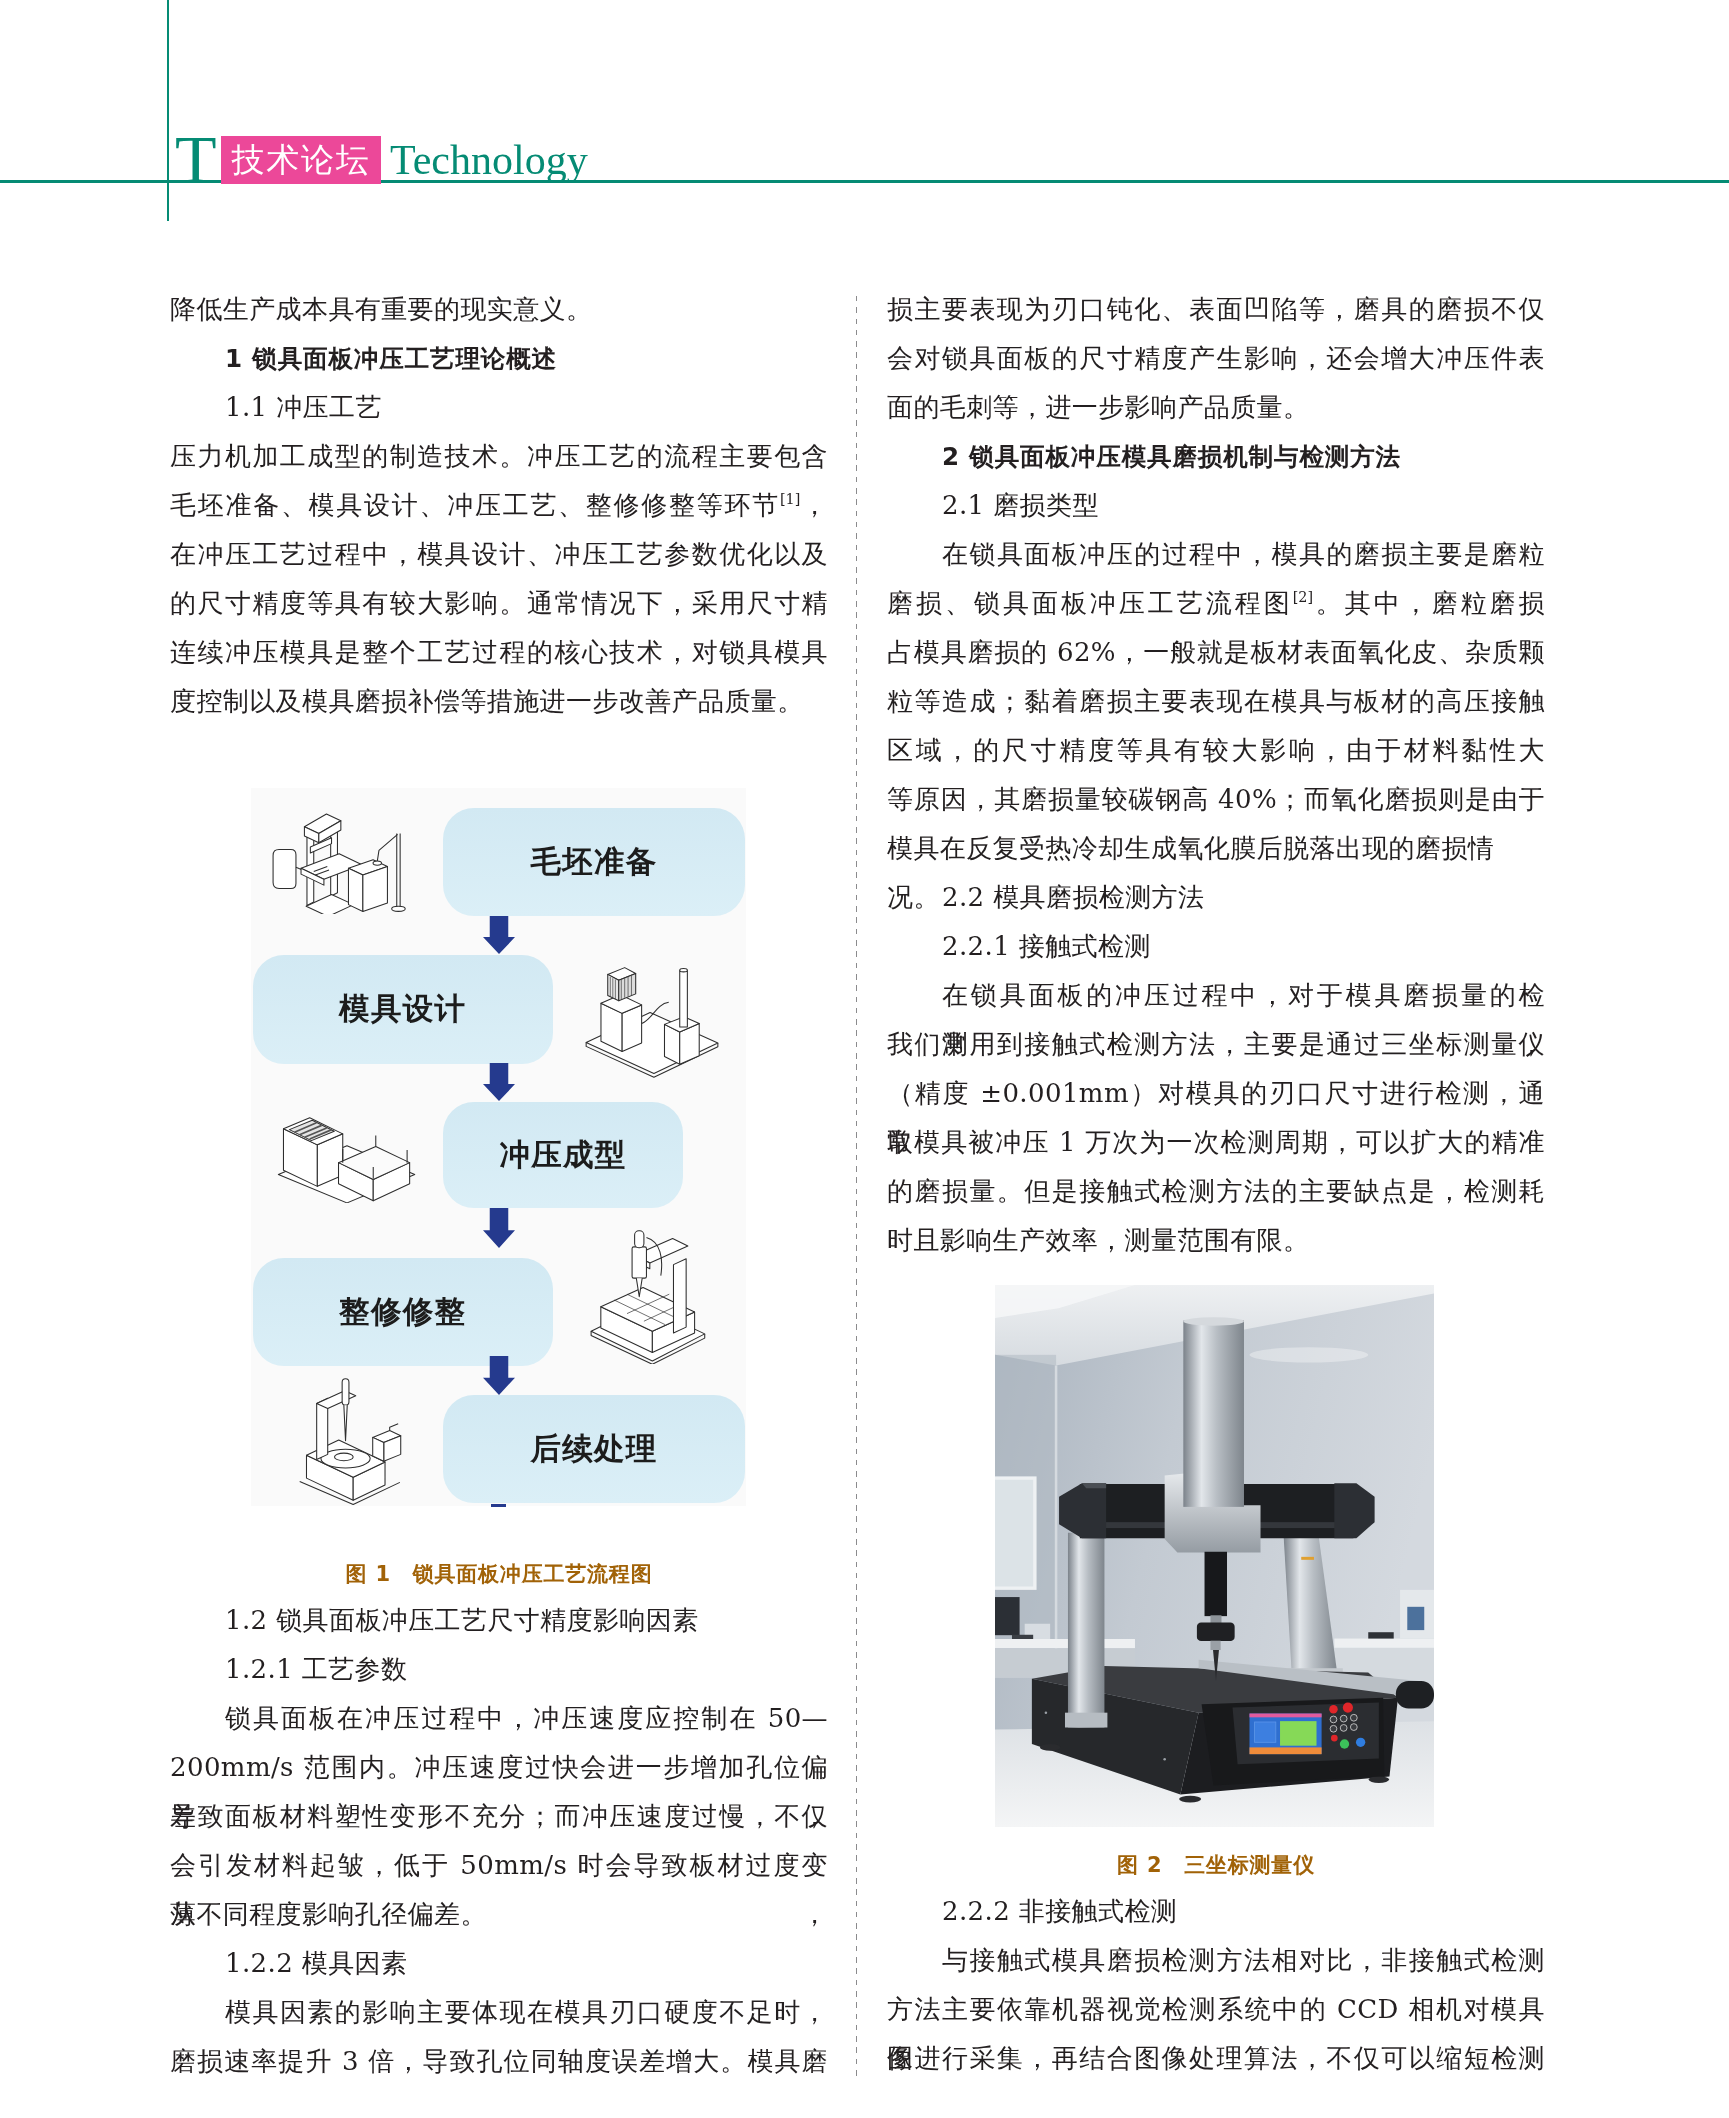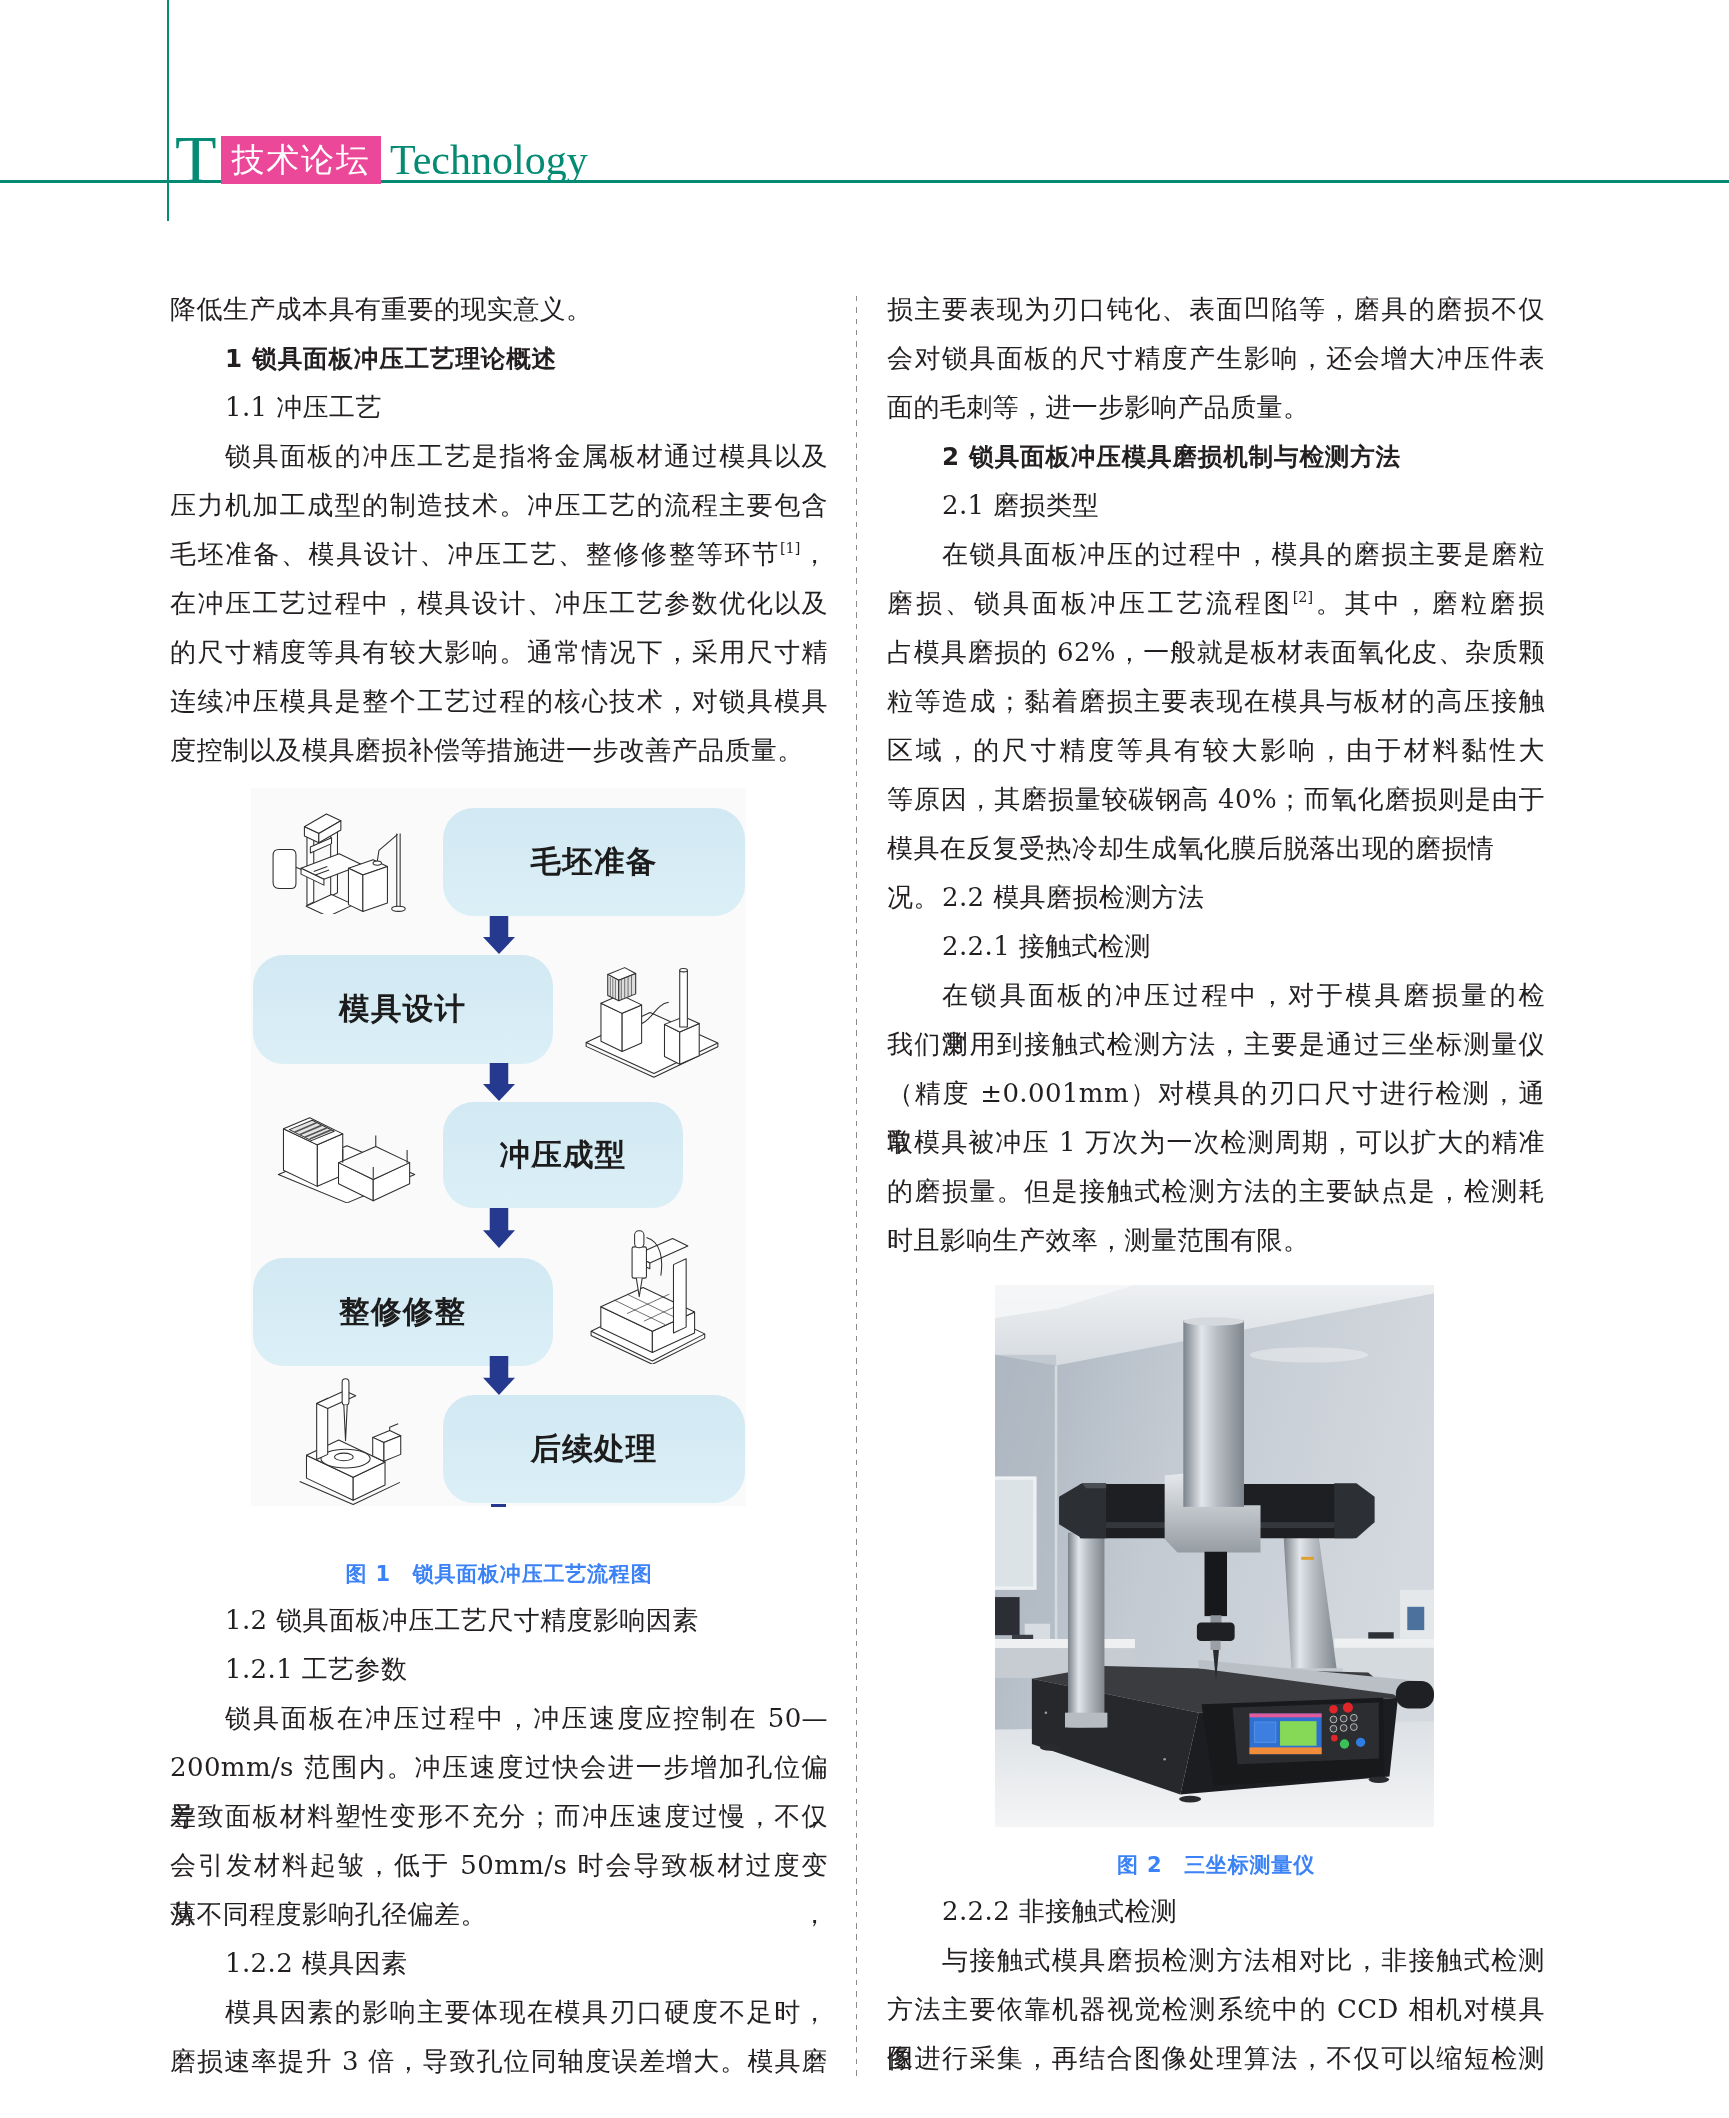--- a/index.html
+++ b/index.html
@@ -16,21 +16,21 @@
   .col{position:absolute;width:658px;}
   .ln{box-sizing:border-box;width:658px;height:49px;line-height:49px;font-size:26px;letter-spacing:0.4px;
       white-space:normal;overflow:visible;}
   .j{text-align:justify;text-align-last:justify;}
   .ind{padding-left:55px;}
   .h1{font-family:"DejaVu Sans","Liberation Sans",sans-serif;font-weight:bold;font-size:24.6px;letter-spacing:0.8px;}
   .sup{font-size:14.4px;line-height:0;vertical-align:10.2px;letter-spacing:0;}
   .divider{position:absolute;left:856px;top:296px;width:1.3px;height:1785px;
            background:repeating-linear-gradient(to bottom,#8b8b8d 0px,#8b8b8d 5.5px,transparent 5.5px,transparent 11.3px);}
   .caption{position:absolute;width:658px;height:34px;line-height:34px;text-align:center;
-           font-family:"DejaVu Sans","Liberation Sans",sans-serif;font-weight:bold;font-size:21px;letter-spacing:0.8px;color:#3b82f6;}
+           font-family:"DejaVu Sans","Liberation Sans",sans-serif;font-weight:bold;font-size:21px;letter-spacing:0.8px;color:#a16207;}
   
   .fig1{position:absolute;left:251px;top:788px;width:495px;height:718px;background:#fafafa;}
   .flow-box{position:absolute;border-radius:31px;background:linear-gradient(180deg,#d2e9f3 0%,#dbeff7 100%);
             display:flex;align-items:center;justify-content:center;
             font-family:"DejaVu Serif","Liberation Serif",serif;font-weight:bold;font-size:30.5px;letter-spacing:1.3px;color:#1c1c1c;}
   .flow-arrow{position:absolute;left:232px;width:32px;}
   .flow-icon{position:absolute;}
   
   .photo{position:absolute;left:995px;top:1285px;width:439px;height:542px;}
 </style>
@@ -44,21 +44,20 @@
   <div class="hdr-initial">T</div>
   <div class="hdr-box">技术论坛</div>
   <div class="hdr-en">Technology</div>
 
   <div class="divider"></div>
 
   <div class="col" style="left:170px;top:285px;">
     <div class="ln">降低生产成本具有重要的现实意义。</div>
     <div class="ln h1 ind">1 锁具面板冲压工艺理论概述</div>
     <div class="ln ind">1.1 冲压工艺</div>
-    <div class="ln j ind">锁具面板的冲压工艺是指将金属板材通过模具以及</div>
     <div class="ln j">压力机加工成型的制造技术。冲压工艺的流程主要包含</div>
     <div class="ln j"><span>毛坯准备、模具设计、冲压工艺、整修修整等环节</span><sup class="sup">[1]</sup><span>，</span></div>
     <div class="ln j">在冲压工艺过程中，模具设计、冲压工艺参数优化以及</div>
     <div class="ln j">的尺寸精度等具有较大影响。通常情况下，采用尺寸精</div>
     <div class="ln j">连续冲压模具是整个工艺过程的核心技术，对锁具模具</div>
     <div class="ln">度控制以及模具磨损补偿等措施进一步改善产品质量。</div>
   </div>
 
   <div class="fig1">
 

